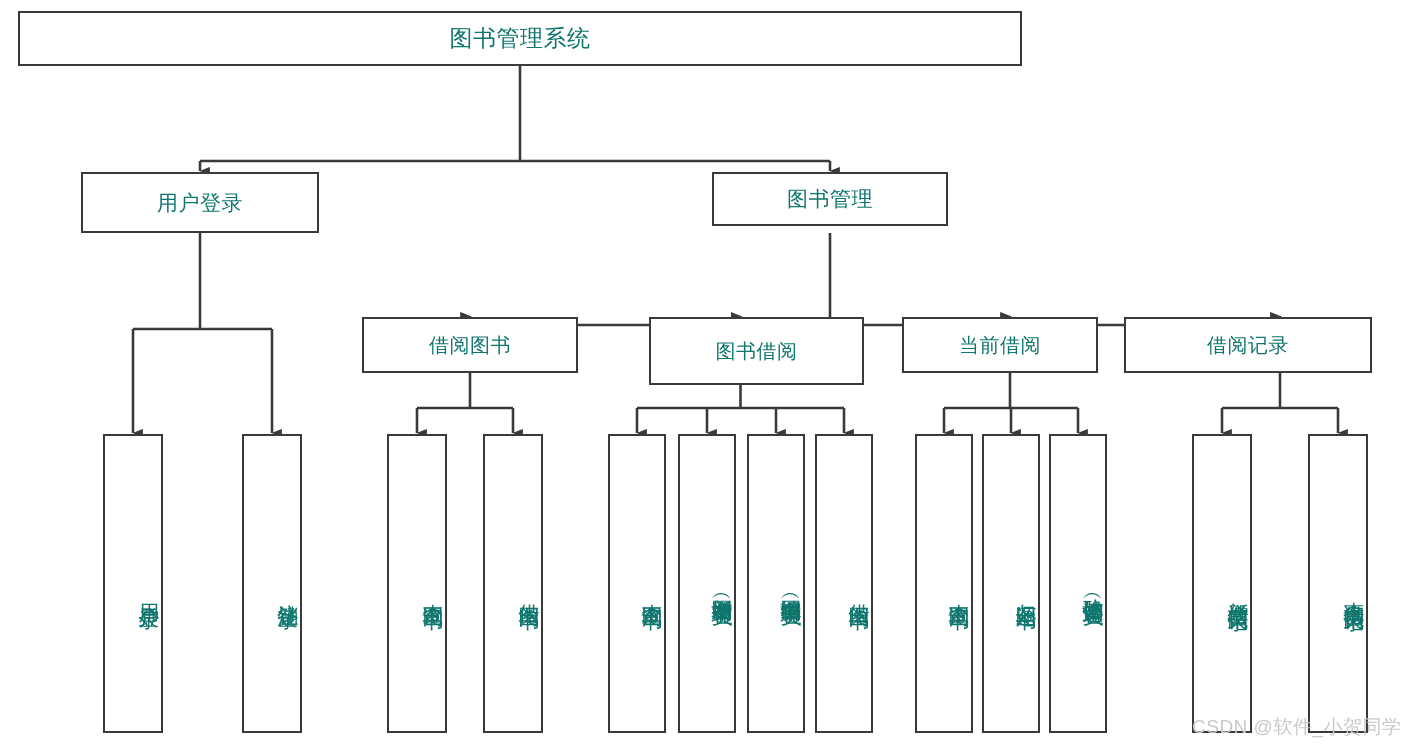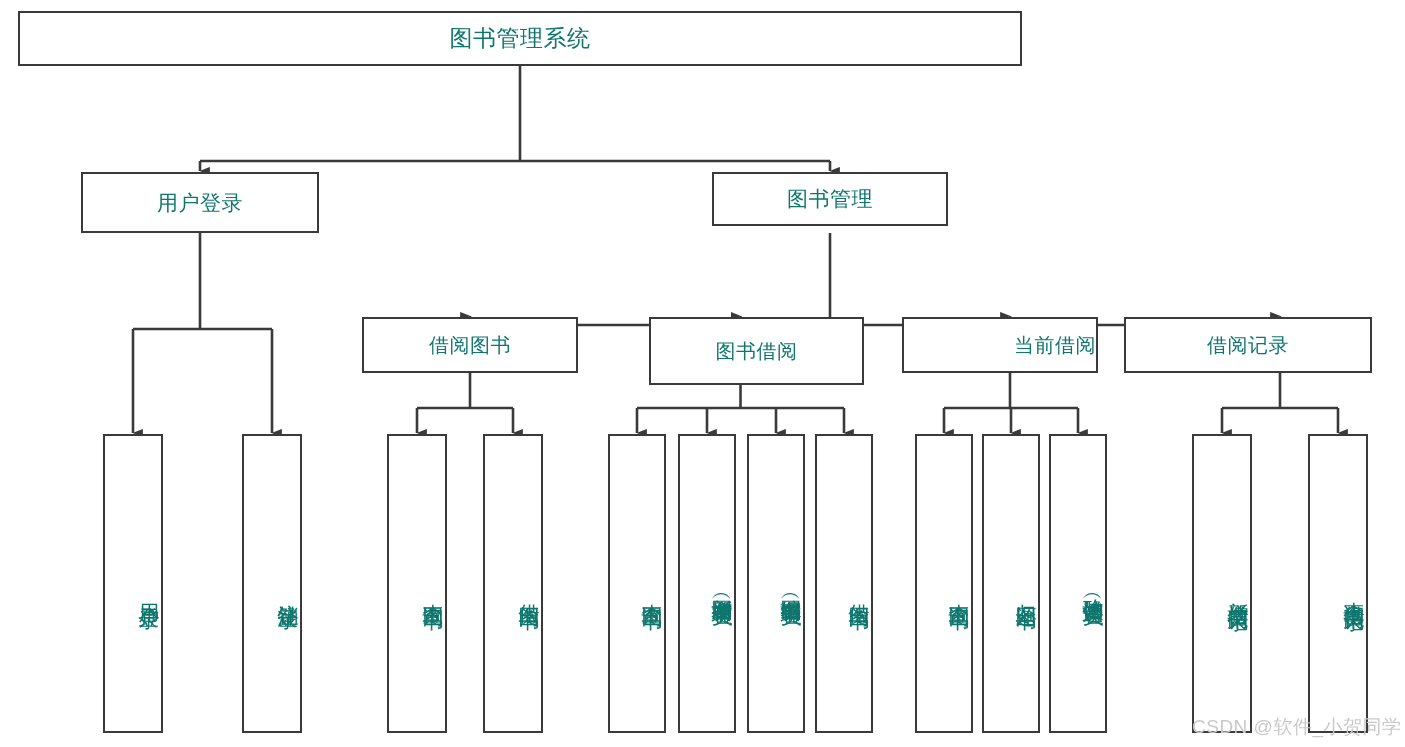--- a/index.html
+++ b/index.html
@@ -124,21 +124,21 @@
       </div>
       <div class="node lvl1" style="left: 712px; top: 172px; width: 236px; height: 54px;">
         <span>图书管理</span>
       </div>
       <div class="node lvl2" style="left: 362px; top: 317px; width: 216px; height: 56px;">
         <span>借阅图书</span>
       </div>
       <div class="node lvl2" style="left: 633px; top: 317px; width: 215px; height: 68px; margin-left: 16px;">
         <span>图书借阅</span>
       </div>
-      <div class="node lvl2" style="left: 902px; top: 317px; width: 196px; height: 56px; justify-content: flex-end;">
+      <div class="node lvl2" style="left: 902px; top: 317px; width: 196px; height: 56px;">
         <span>当前借阅</span>
       </div>
       <div class="node lvl2" style="left: 1124px; top: 317px; width: 248px; height: 56px;">
         <span>借阅记录</span>
       </div>
       <div class="node leaf" style="left: 103px; top: 434px; width: 60px; height: 299px;">
         <span>用户登录</span>
       </div>
       <div class="node leaf" style="left: 242px; top: 434px; width: 60px; height: 299px;">
         <span>注销登录</span>

